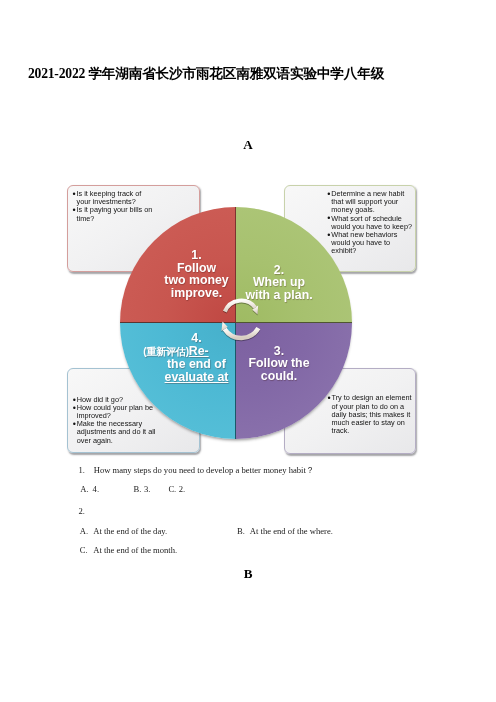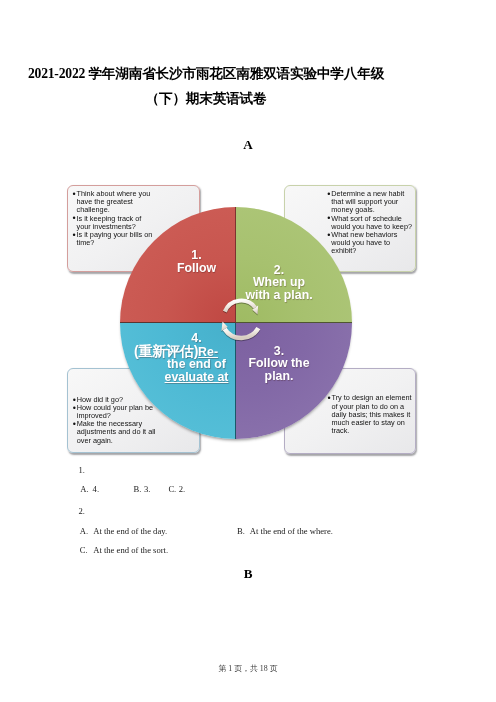--- a/index.html
+++ b/index.html
@@ -31,21 +31,21 @@
 .bul:before{content:"\2022";position:absolute;left:-1.2px;top:-0.25px;font-size:9px;}
 
 .circle{position:absolute;border-radius:50%;overflow:hidden;}
 .quad{position:absolute;width:50%;height:50%;box-sizing:border-box;}
 
 .qtext{position:absolute;color:#fff;font-family:"Liberation Sans","DejaVu Sans",sans-serif;
   font-weight:bold;font-size:12.35px;line-height:12.8px;
   text-shadow:0.6px 0.9px 0.8px rgba(60,20,20,.30);}
 .qtext .ul{text-decoration:underline;text-underline-offset:1px;
   text-decoration-thickness:1px;}
-.qtext .gloss{font-size:14px;margin-right:0;margin-left:-41px;letter-spacing:-0.2px;}
+.qtext .gloss{font-size:10px;margin-right:0;margin-left:-41px;letter-spacing:-0.2px;}
 
 
 .co-tl{left:10.1px;top:16.9px;width:133px;height:86.8px;}
 .co-tr{left:226.8px;top:16.9px;width:132.5px;height:87.4px;}
 .co-bl{left:9.9px;top:199.6px;width:133px;height:85.3px;}
 .co-br{left:226.6px;top:199.6px;width:132.9px;height:86.3px;}
 .co-tl{border:0.9px solid #d49e9c;}
 .co-tr{border:0.9px solid #c8d2ab;}
 .co-bl{border:0.9px solid #a4c2d2;}
 .co-br{border:0.9px solid #b4adc4;}
@@ -88,29 +88,27 @@
 
 .footer{position:absolute;left:0;width:496px;text-align:center;
   font-size:7.9px;line-height:8.2px;color:#3a3a3a;}
 </style>
 </head>
 <body>
 
 <div class="page">
 
   <div class="title l1">2021-2022 学年湖南省长沙市雨花区南雅双语实验中学八年级</div>
-  <div class="title l2">（下）期末英语试卷</div>
 
   <div class="section-letter" style="top:137.7px">A</div>
 
   <div class="diagram">
 
     <div class="callout co-tl">
       <div class="inner" id="co-tl">
-          <div class="bul">Think about where you have the greatest challenge.</div>
           <div class="bul">Is it keeping track of your investments?</div>
           <div class="bul">Is it paying your bills on time?</div>
         </div>
     </div>
     <div class="callout co-tr">
       <div class="inner" id="co-tr">
           <div class="bul">Determine a new habit that will support your money goals.</div>
           <div class="bul">What sort of schedule would you have to keep?</div>
           <div class="bul">What new behaviors would you have to exhibit?</div>
         </div>
@@ -131,30 +129,32 @@
     <div class="circle">
       <div class="quad q1"></div>
       <div class="quad q2"></div>
       <div class="quad q3"></div>
       <div class="quad q4"></div>
     </div>
 
     <div class="qtext t1">
         <div>1.</div>
         <div>Follow</div>
+        <div>two money</div>
+        <div>improve.</div>
       </div>
     <div class="qtext t2">
         <div>2.</div>
         <div>When up</div>
         <div>with a plan.</div>
       </div>
     <div class="qtext t3">
         <div>3.</div>
         <div>Follow the</div>
-        <div>plan.</div>
+        <div>could.</div>
       </div>
     <div class="qtext t4">
         <div>4.</div>
         <div><span class="gloss">(重新评估)</span><span class="ul">Re-</span></div>
         <div>the end of</div>
         <div><span class="ul">evaluate at</span></div>
       </div>
 
     <svg class="arrows" width="382" height="292" viewBox="0 0 382 292">
       <defs>
@@ -170,20 +170,21 @@
       </g>
       <g>
         <path class="arr2" d="M 201.35 160.1 A 19.8 19.8 0 0 1 167.59 160.98"></path>
         <path class="arrhead" d="M 164.41 163.05 L 165.49 153.5 L 170.78 158.91 Z"></path>
       </g>
     </svg>
   </div>
 
   <div class="qrow" style="top:464.4px">
     <span class="qnum" style="left:78.4px">1.</span>
+    <span class="qstem" style="left:93.7px">How many steps do you need to develop a better money habit？</span>
   </div>
   <div class="qrow" style="top:483.1px">
     <span class="olbl" style="left:80.3px">A.</span>
     <span class="otxt" style="left:92.6px">4.</span>
     <span class="olbl" style="left:133.6px">B.</span>
     <span class="otxt" style="left:144.0px">3.</span>
     <span class="olbl" style="left:168.4px">C.</span>
     <span class="otxt" style="left:178.8px">2.</span>
   </div>
 
@@ -191,19 +192,18 @@
     <span class="qnum" style="left:78.4px">2.</span>
   </div>
   <div class="qrow" style="top:524.8px">
     <span class="olbl" style="left:79.8px">A.</span>
     <span class="otxt" style="left:93.2px">At the end of the day.</span>
     <span class="olbl" style="left:237.0px">B.</span>
     <span class="otxt" style="left:249.8px">At the end of the where.</span>
   </div>
   <div class="qrow" style="top:543.7px">
     <span class="olbl" style="left:79.8px">C.</span>
-    <span class="otxt" style="left:93.2px">At the end of the sort.</span>
+    <span class="otxt" style="left:93.2px">At the end of the month.</span>
   </div>
 
   <div class="section-letter" style="top:566.5px">B</div>
 
-  <div class="footer" style="top:664.6px">第 1 页，共 18 页</div>
 </div>
 
 </body></html>

